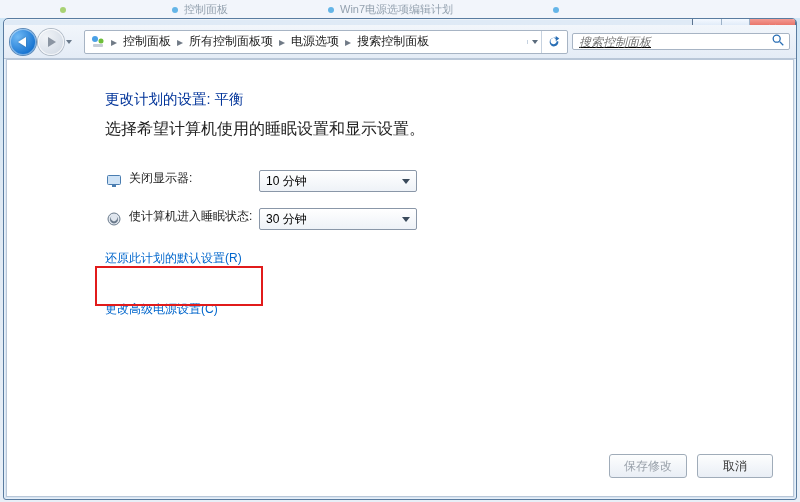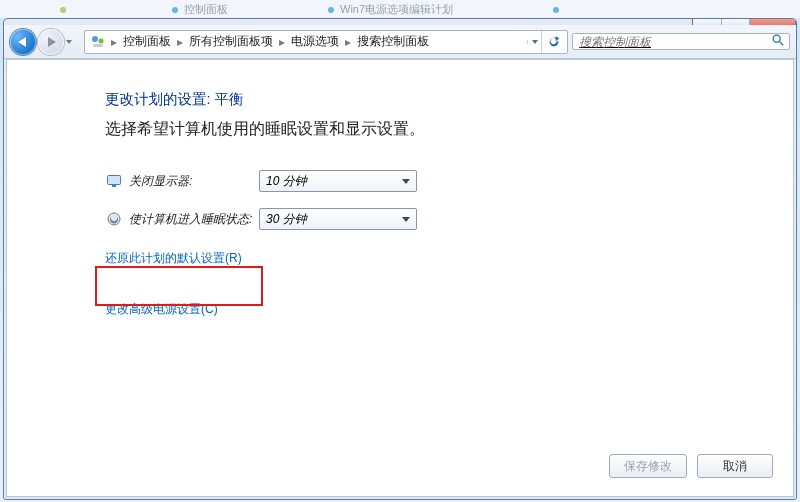--- a/index.html
+++ b/index.html
@@ -45,21 +45,21 @@
   .addr-spacer { flex:1; }
   .addr-ref { width:24px; height:22px; border-left:1px solid #c6d2e0; display:flex; align-items:center; justify-content:center; color:#2a6fb5;}
   .ref-split { width:14px; border-left:1px solid #c6d2e0; display:flex;align-items:center;justify-content:center;}
   .searchbox { width:218px; height:17px; margin-left:4px; background:#fff; border:1px solid #a7b4c4; border-radius:2px; display:flex; align-items:center; padding:0 4px;text-decoration:underline;}
   .searchbox input { border:none; outline:none; flex:1; font-size:12px; color:#777; font-style:italic; background:transparent; font-family:inherit;}
   .search-glyph { color:#2a6fb5; font-size:13px; }
   
   .content { position:absolute; top:40px; left:2px; right:2px; bottom:2px; background:#fff; border:1px solid #b9c7d8; padding:30px 28px 20px 98px; }
   .page-title { font-size:14.5px; color:#003399; margin:0 0 10px 0; font-weight:normal;}
   .page-sub { font-size:16px; color:#222; margin-bottom:30px;}
-  .setting-row { display:flex; align-items:center; margin-bottom:16px;font-style:italic;}
+  .setting-row { display:flex; margin-bottom:16px;}
   .setting-icon { width:18px; display:flex;align-items:center;justify-content:center; margin-right:6px;}
   .setting-label { width:130px; color:#222;}
   .combo { width:158px; height:22px; border:1px solid #8a97a8; background:linear-gradient(180deg,#fff 0%, #eef2f7 100%); border-radius:2px; display:flex; align-items:center; padding:0 6px; position:relative; cursor:default;}
   .combo .val { flex:1; }
   .combo .chev { width:0;height:0;border-left:4px solid transparent;border-right:4px solid transparent;border-top:5px solid #3a4a5b;}
   .link { color:#0066cc; cursor:pointer; }
   .link-row { margin-top:20px; margin-bottom:16px;}
   .red-box { position:absolute; border:2px solid #e11b1b; pointer-events:none;}
   .footer { position:absolute; right:20px; bottom:18px; display:flex; gap:10px;margin-left:12px;}
   .btn { min-width:76px; height:24px; border:1px solid #a0acb9; border-radius:3px;

